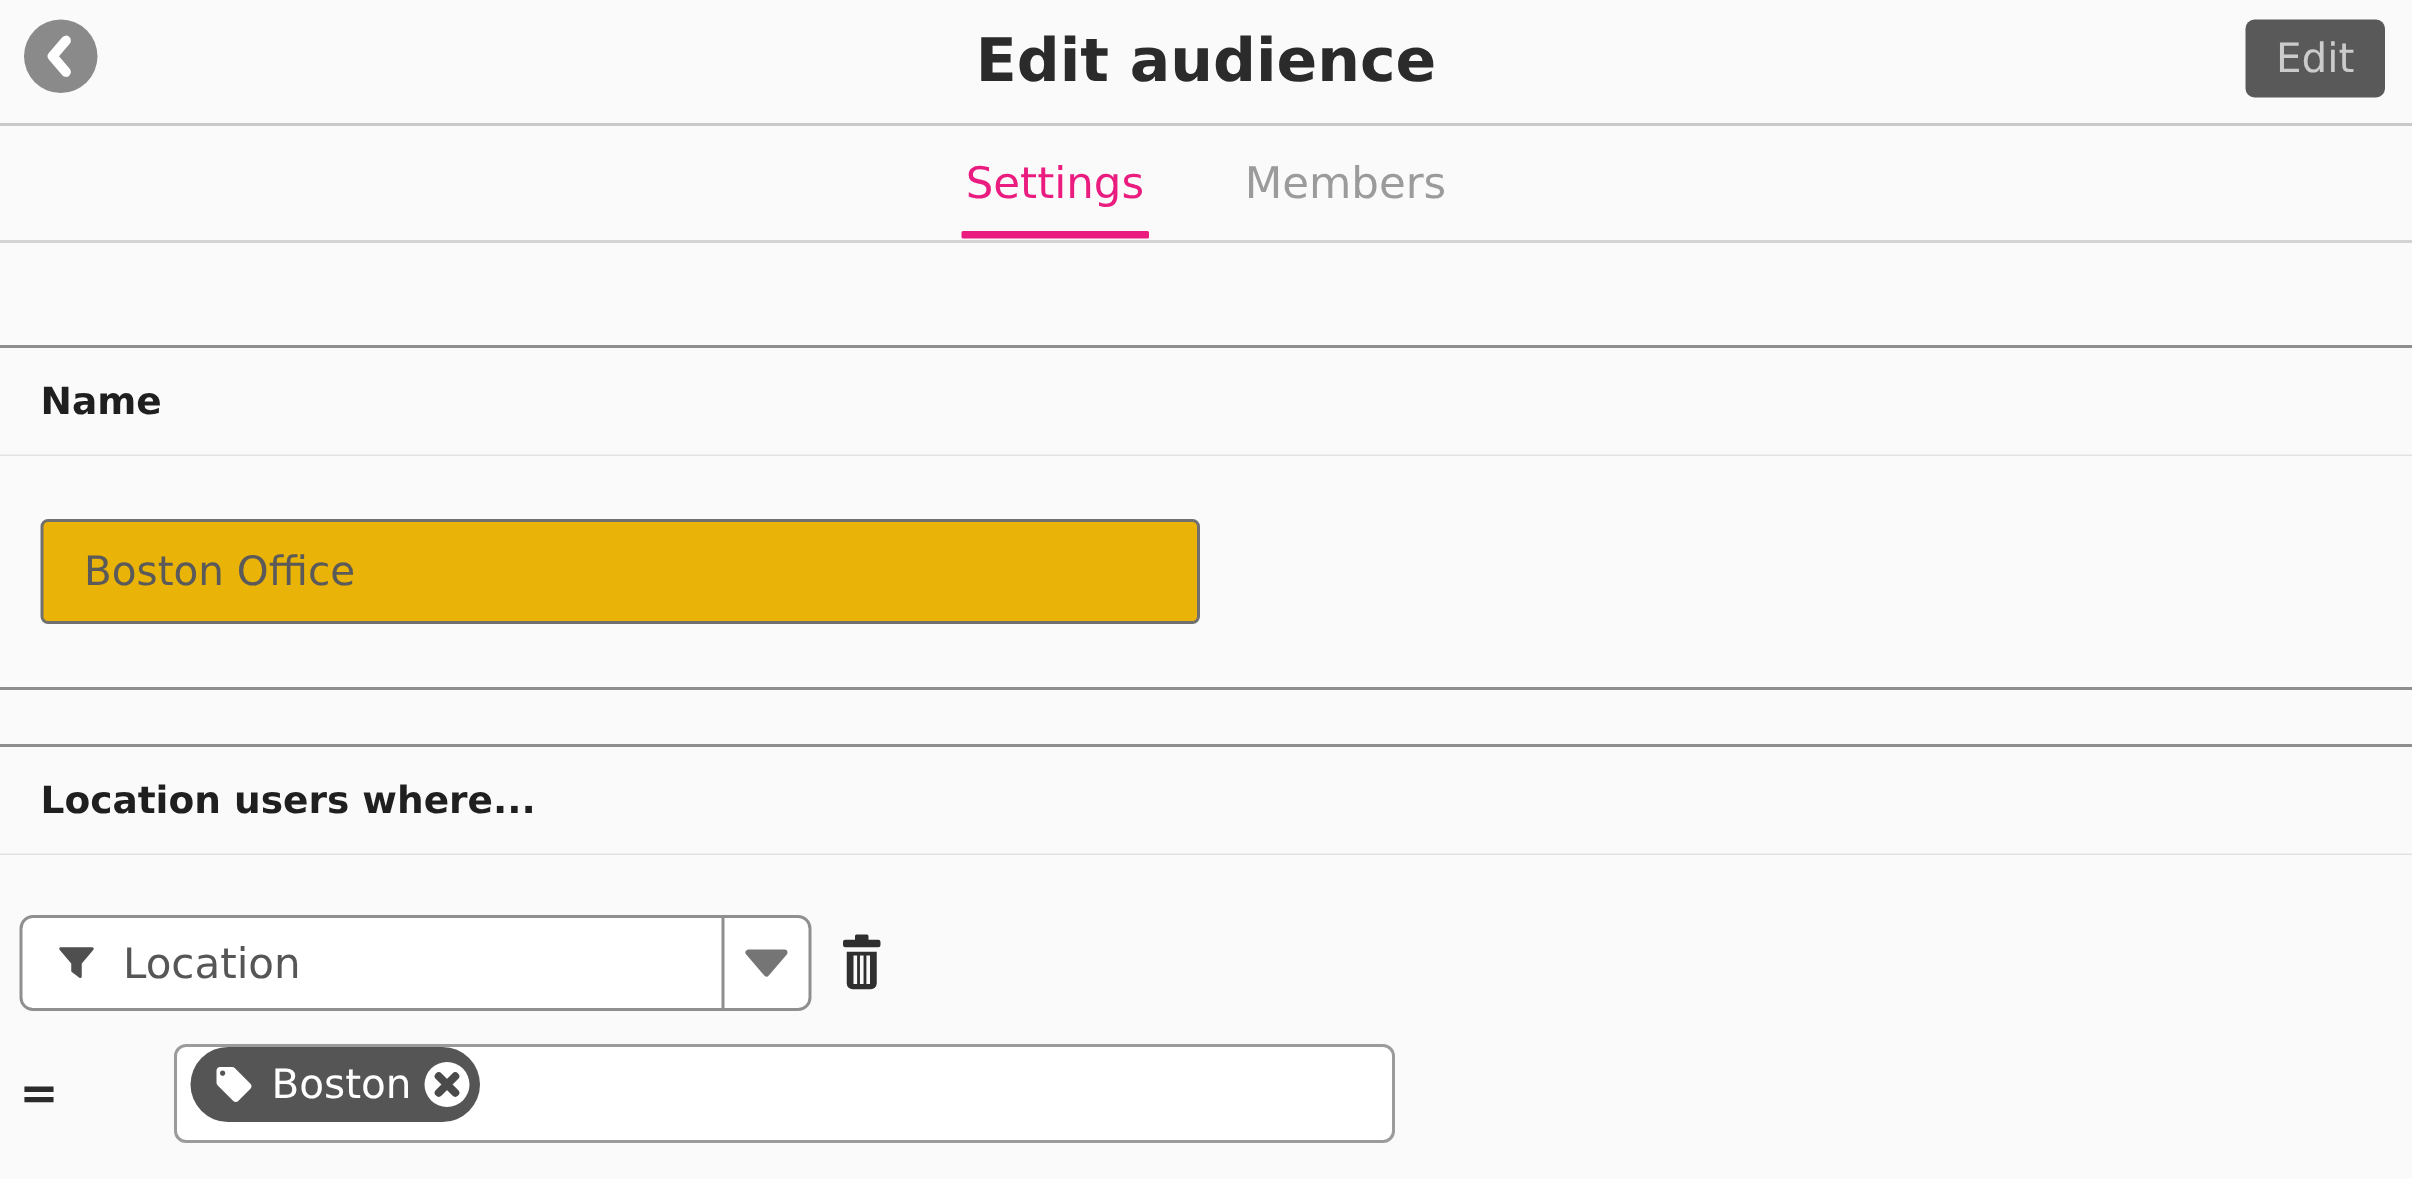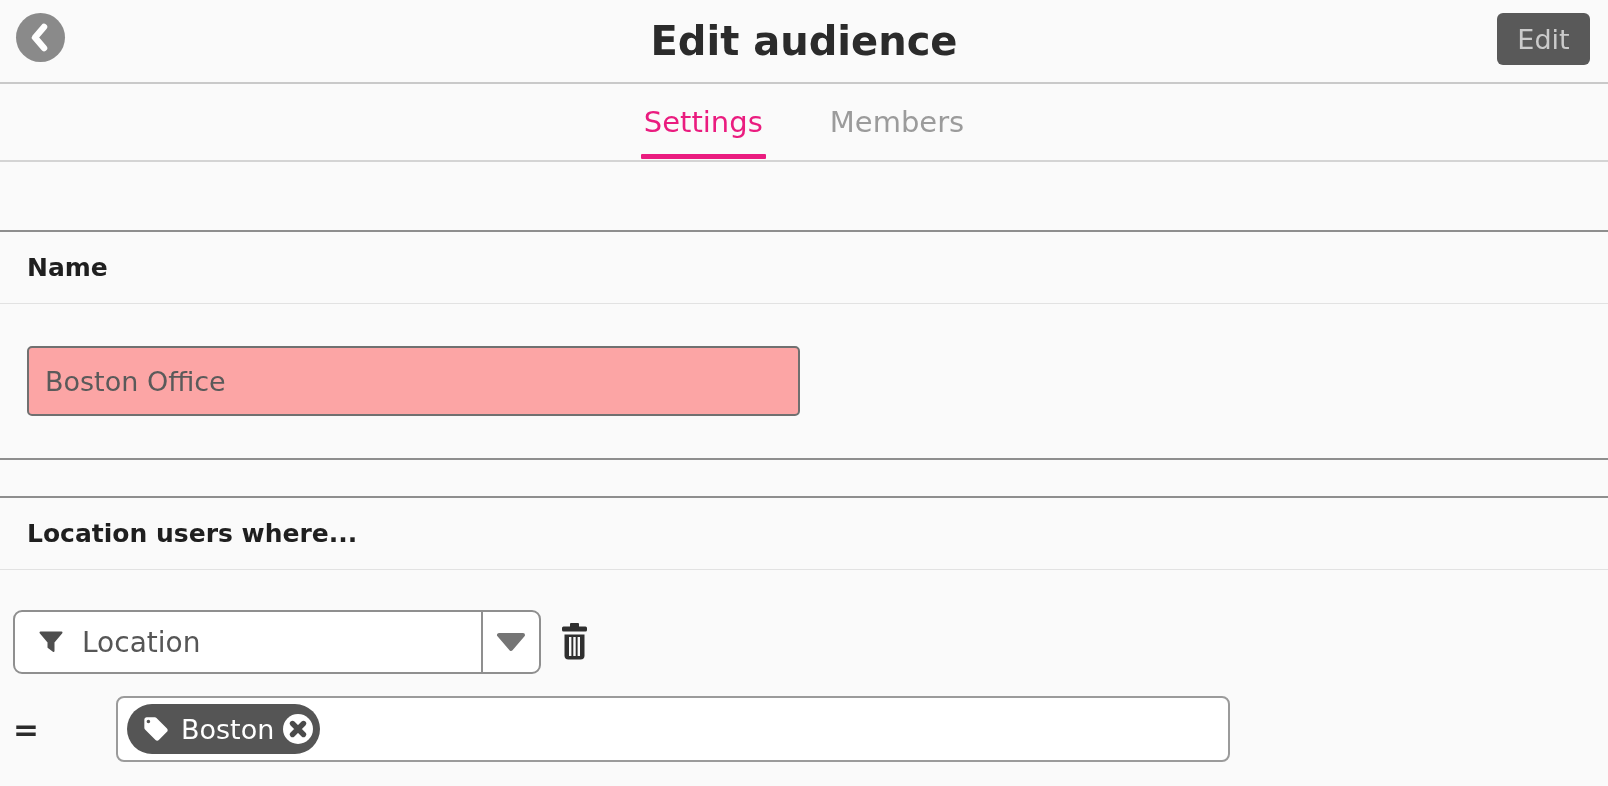--- a/index.html
+++ b/index.html
@@ -62,22 +62,22 @@
     font-size:25px; font-weight:700; color:#1f1f1f;
     border-bottom:1px solid #e2e2e2;
   }
   .name-input-row {
     height:156px; display:flex; align-items:center;
     padding-left:27px;
     border-bottom:2px solid #8e8e8e;
   }
   .name-input {
     width:773px; height:70px;
-    background:#fca5a5; border:2px solid #707070; border-radius:5px;
-    padding:0 16px;
+    background:#eab308; border:2px solid #707070; border-radius:5px;
+    padding:0 27px;
     font-size:27px; color:#5a5a5a; font-family:inherit;
     outline:none;
   }
   .thin-gap { height:38px; border-bottom:2px solid #8e8e8e; }
 
   
   .filters { padding:40px 0 0 13px; }
   .filter-row { display:flex; align-items:center; }
   .filter-row.second { margin-top:22px; }
 
@@ -103,23 +103,23 @@
     background:none; border:none; cursor:pointer;
     display:flex; align-items:center; justify-content:center;
   }
 
   .eq-symbol {
     width:67px; font-size:31px; font-weight:700; color:#2b2b2b;
   }
 
   .value-field {
     margin-left:36px;
-    width:1114px; height:66px;
+    width:814px; height:66px;
     background:#fff; border:2px solid #9b9b9b; border-radius:8px;
-    display:flex; align-items:center;
+    display:flex; 
     padding-left:9px; cursor:text;
   }
   .chip {
     height:50px; border-radius:26px;
     background:#555555; color:#ffffff;
     display:inline-flex; align-items:center;
     padding:0 6px 0 15px;
   }
   .chip-label { font-size:27px; margin:0 8px 0 11px; }
   .chip-close { background:none; border:none; padding:0; cursor:pointer; display:flex; }

